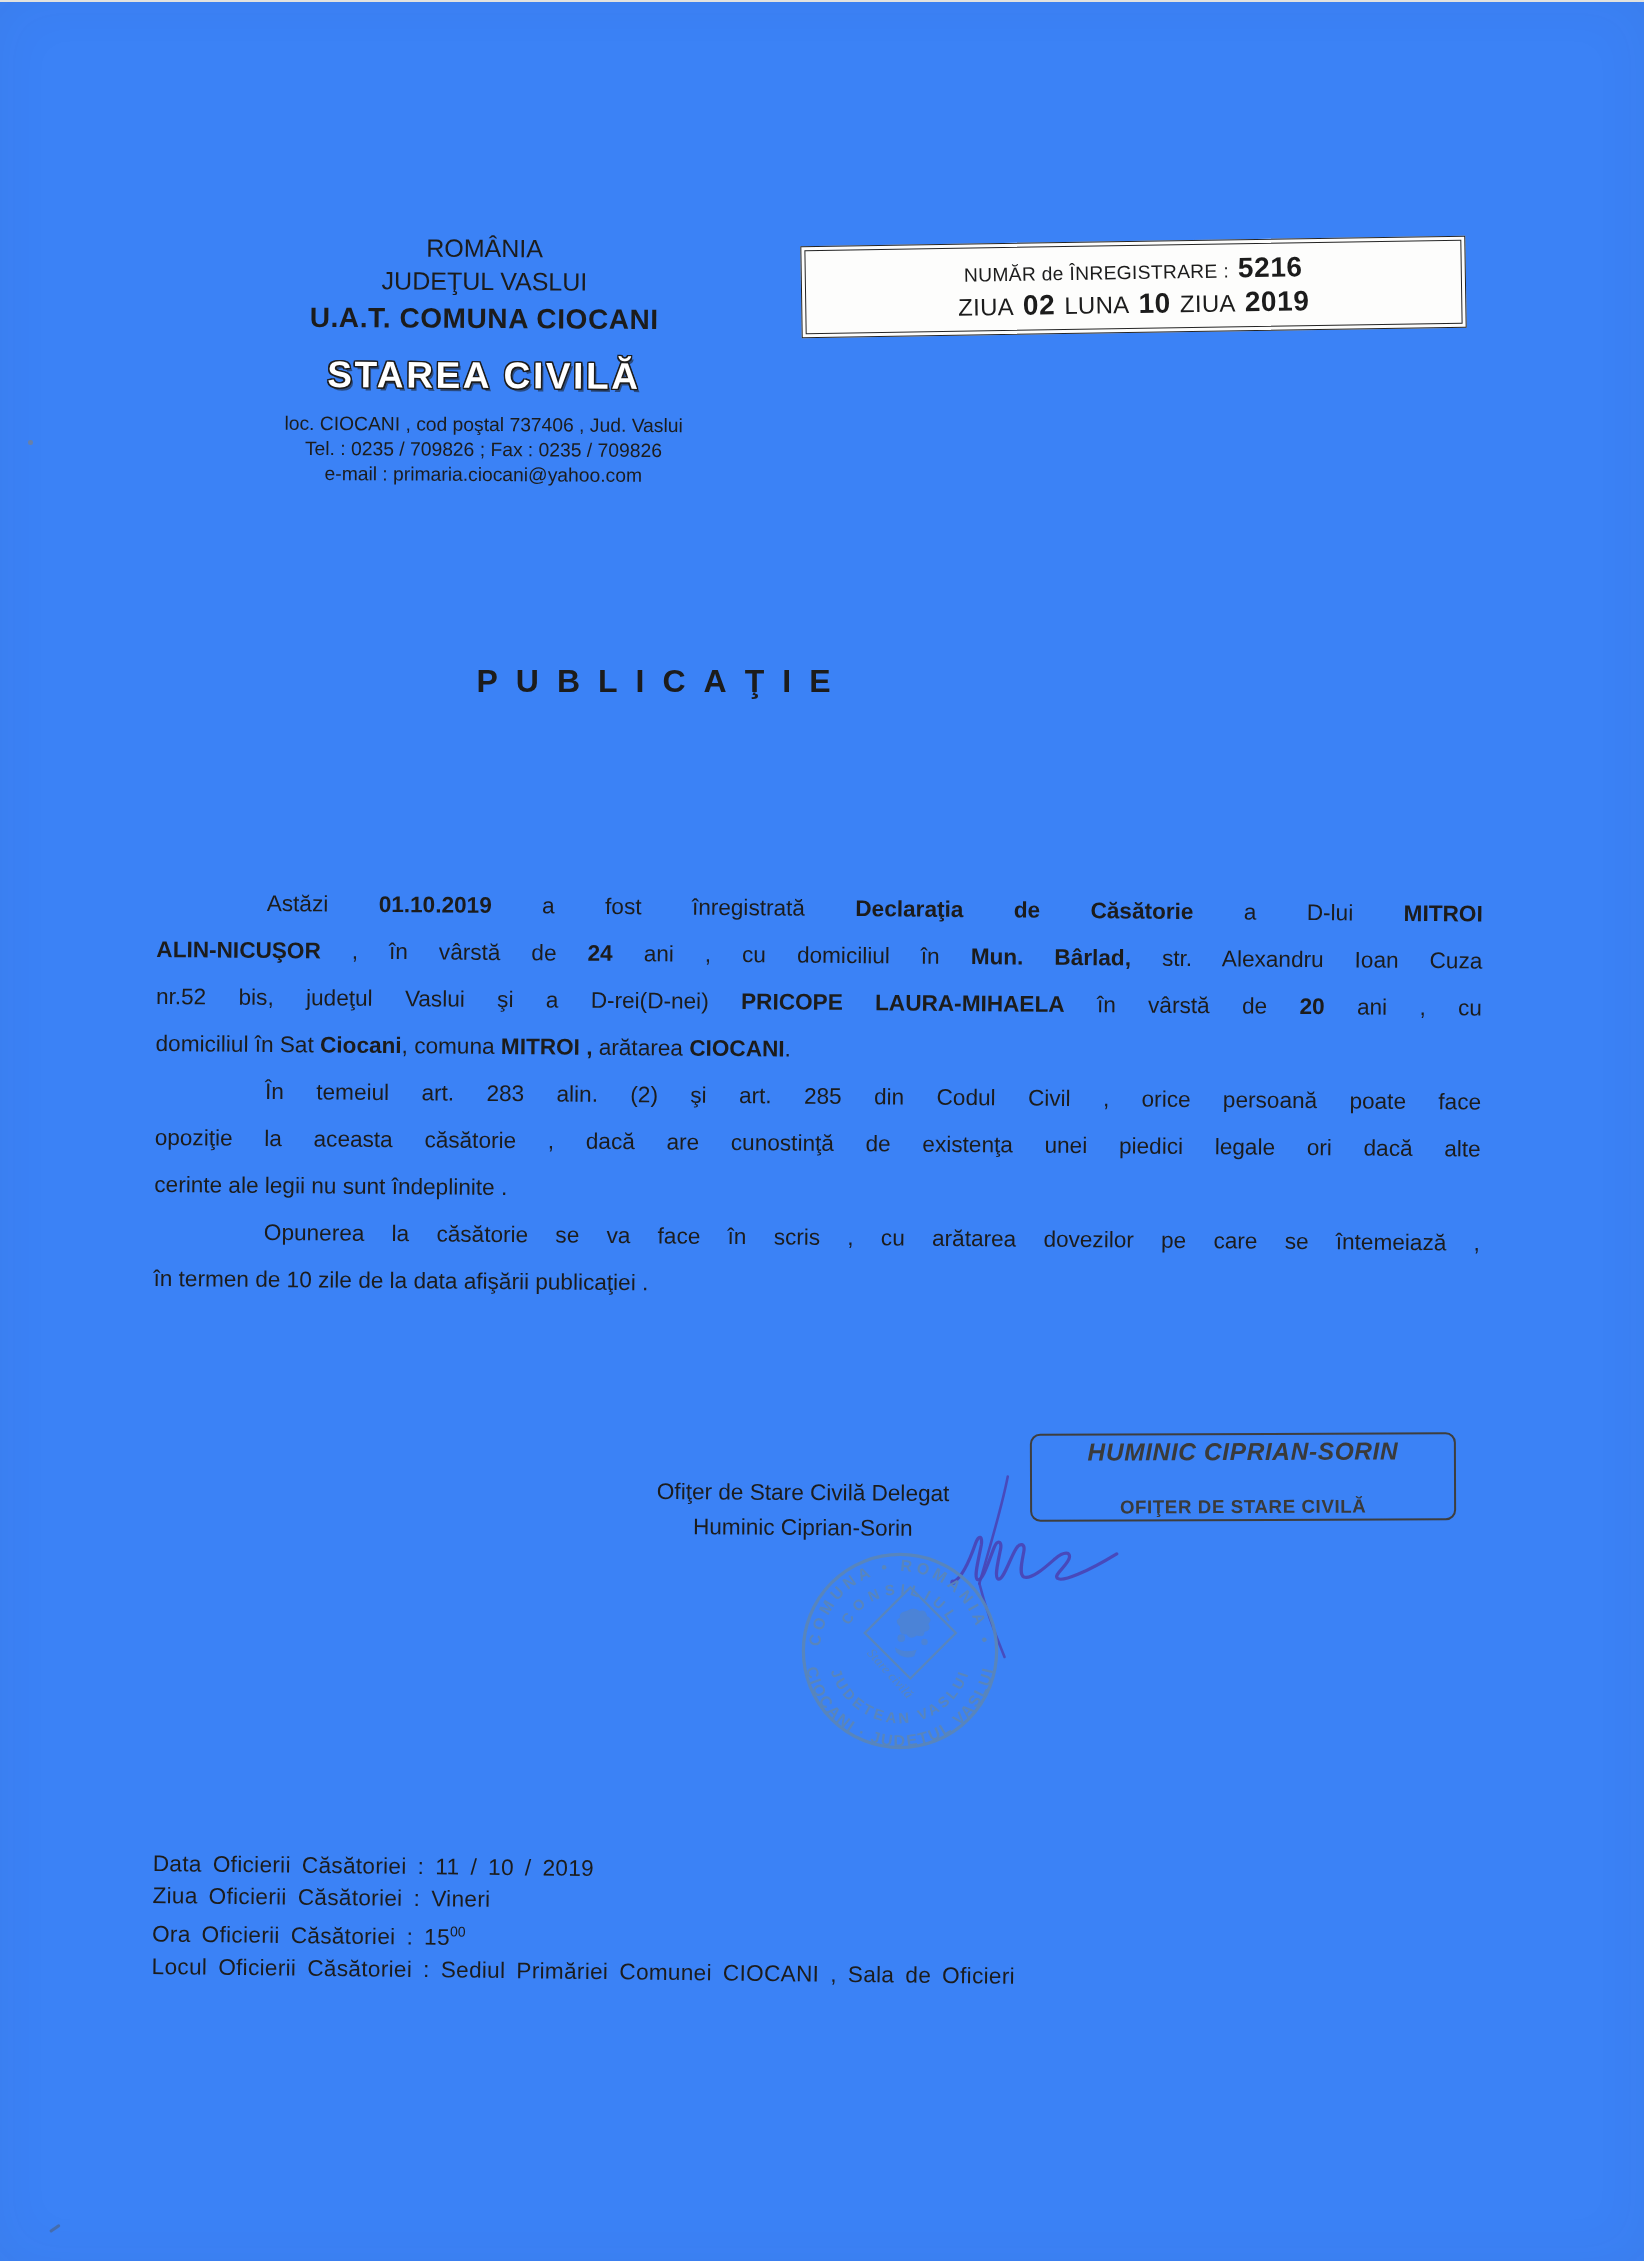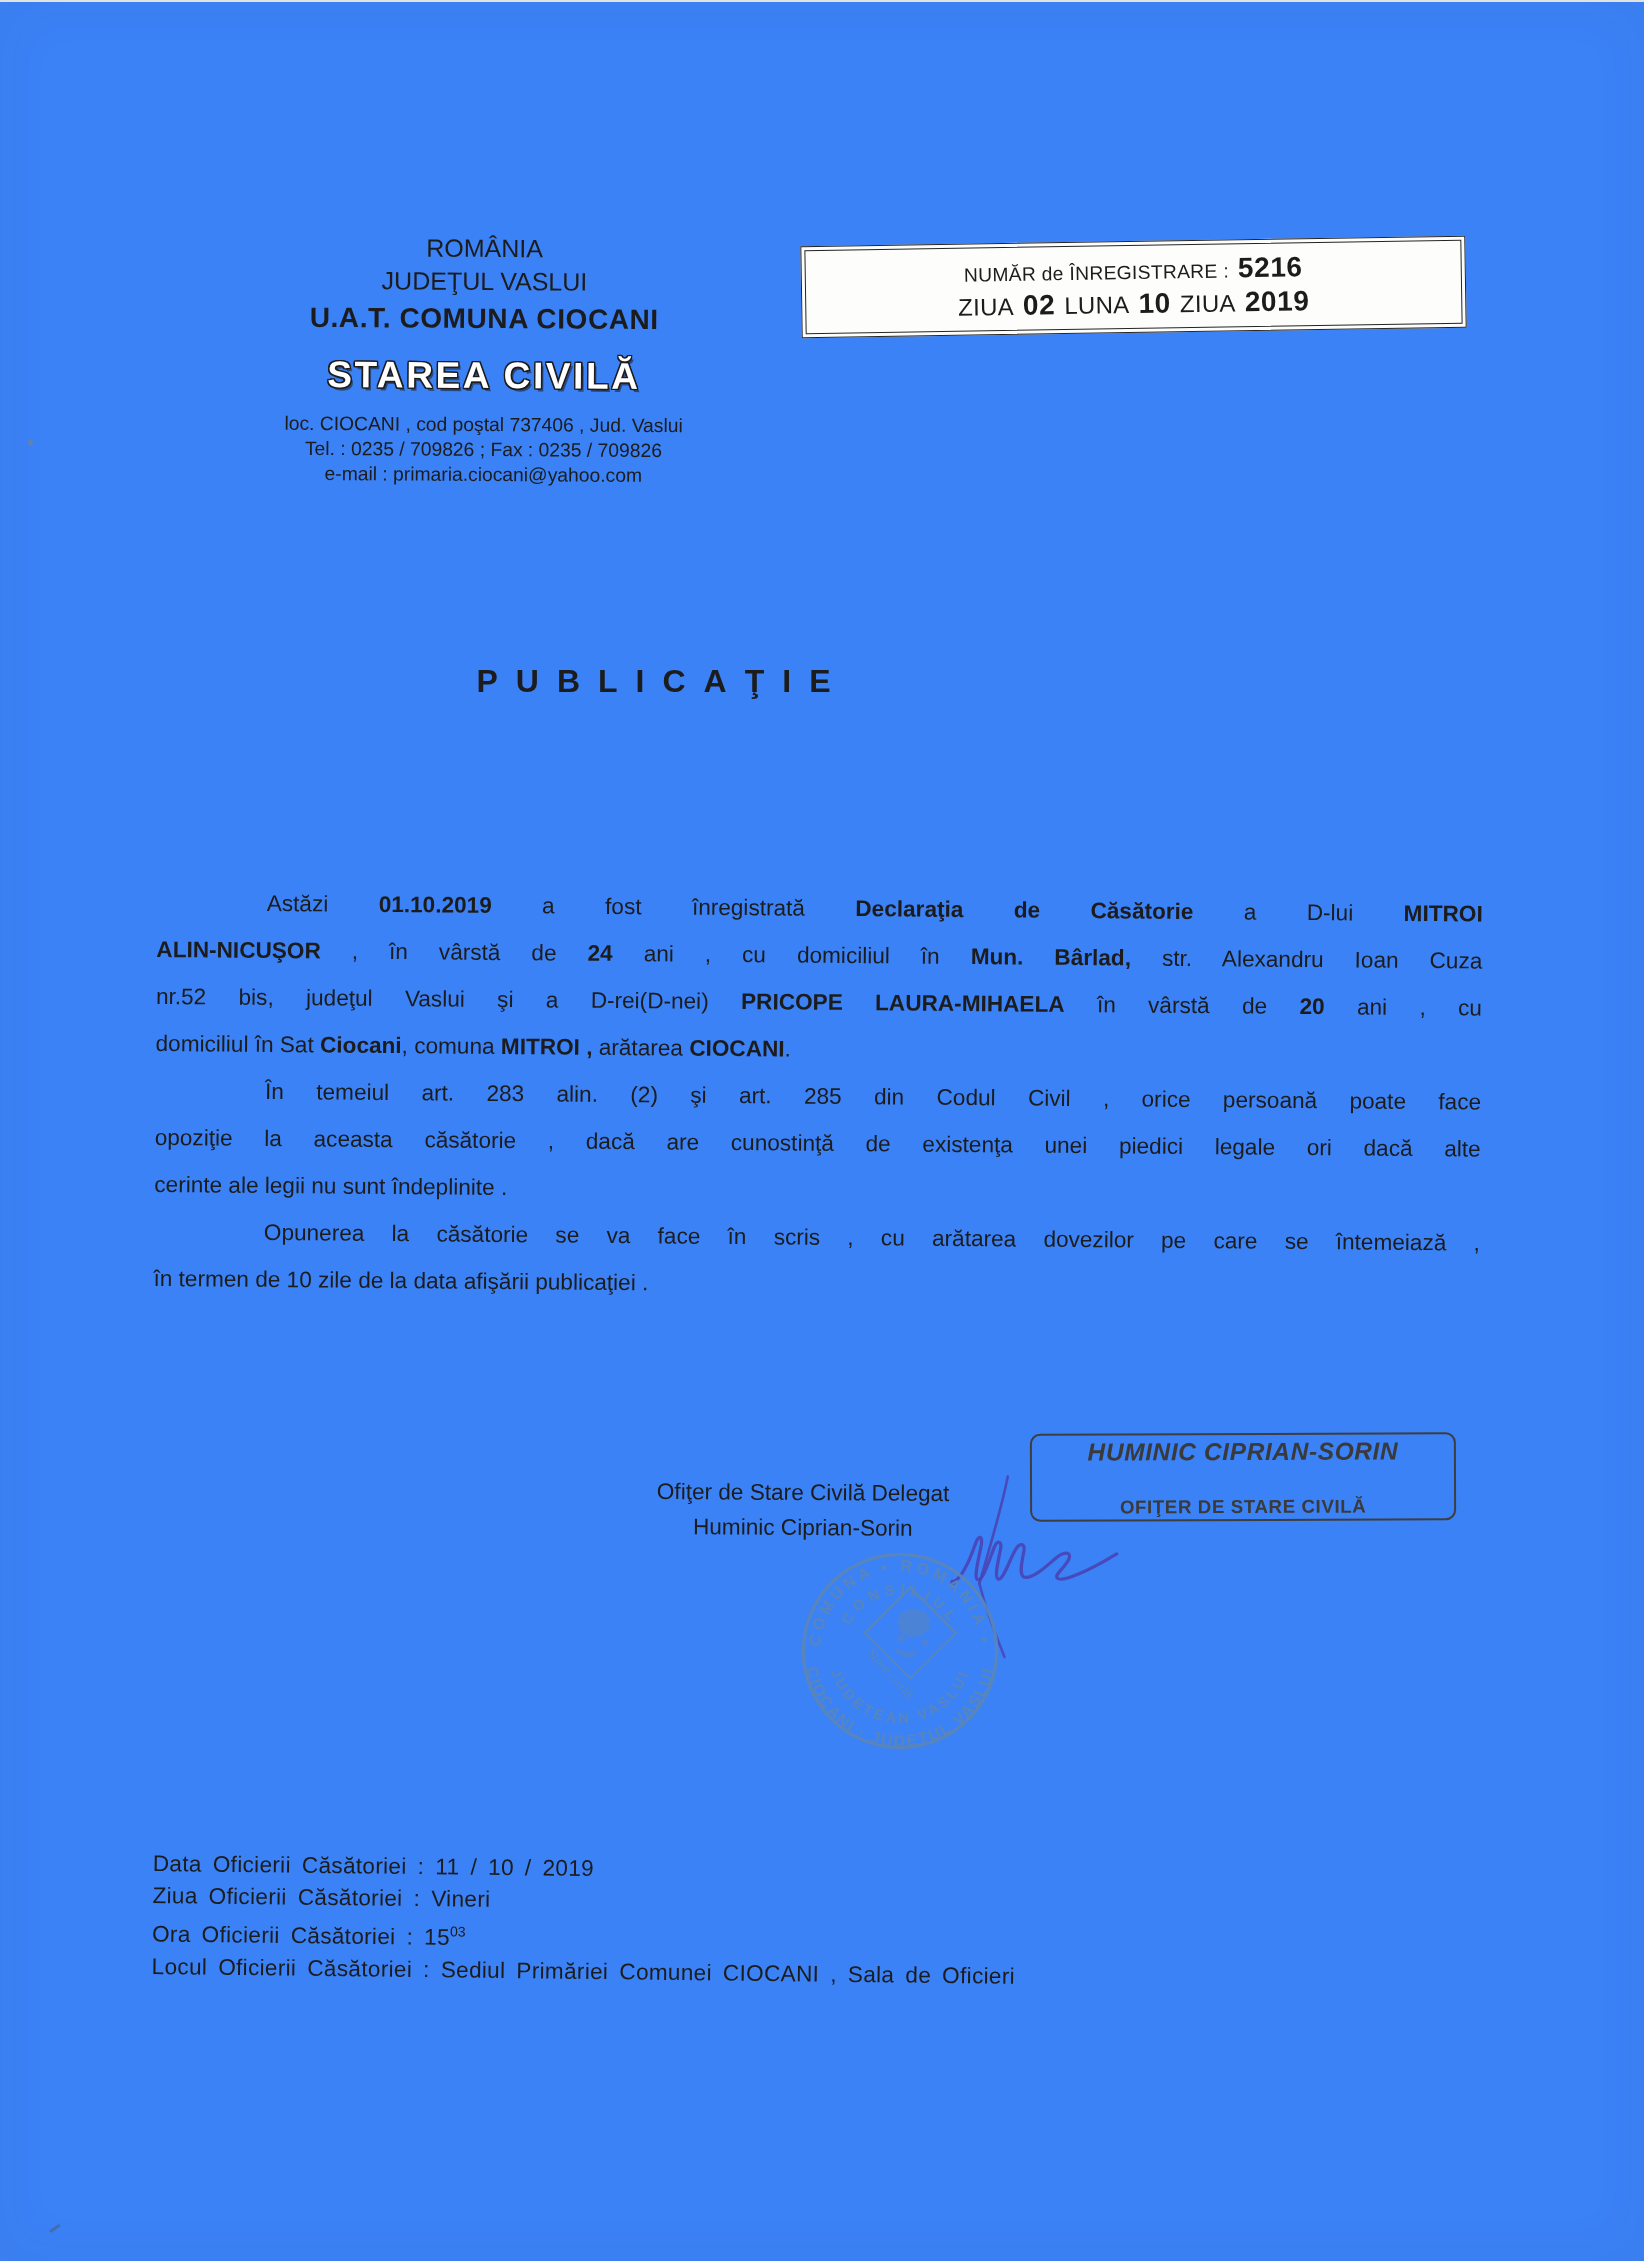--- a/index.html
+++ b/index.html
@@ -169,18 +169,18 @@
         <circle cx="22" cy="14" r="5"></circle>
         <path d="M-24,22 q14,10 34,4 l-4,10 q-16,6 -28,-6z"></path>
       </g>
     </g>
     <text font-family="Liberation Serif, DejaVu Serif, serif" font-style="italic" font-size="21" transform="translate(-52,4) rotate(48)" fill="#5b86b8">Stare civilă</text>
   </svg>
 
   <div class="abs details" id="details-lines">
       <div><span>Data Oficierii Căsătoriei : 11 / 10 / 2019</span></div>
       <div><span>Ziua Oficierii Căsătoriei : Vineri</span></div>
-      <div><span>Ora Oficierii Căsătoriei : 15</span><span class="sup">03</span></div>
+      <div><span>Ora Oficierii Căsătoriei : 15</span><span class="sup">00</span></div>
       <div><span>Locul Oficierii Căsătoriei : Sediul Primăriei Comunei CIOCANI , Sala de Oficieri</span></div>
     </div>
 
 </div>
 
 
 </body></html>

